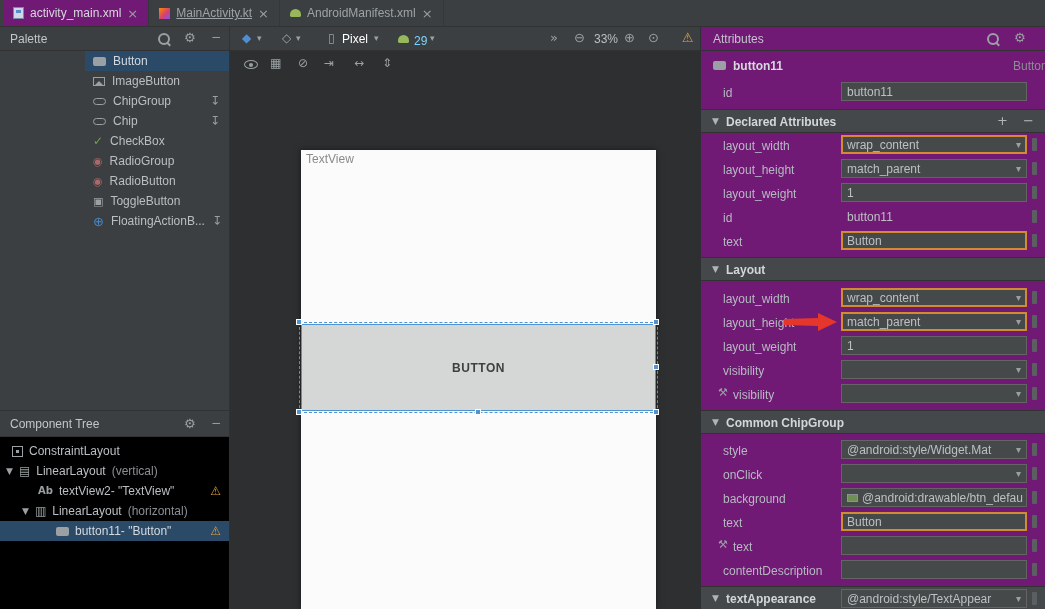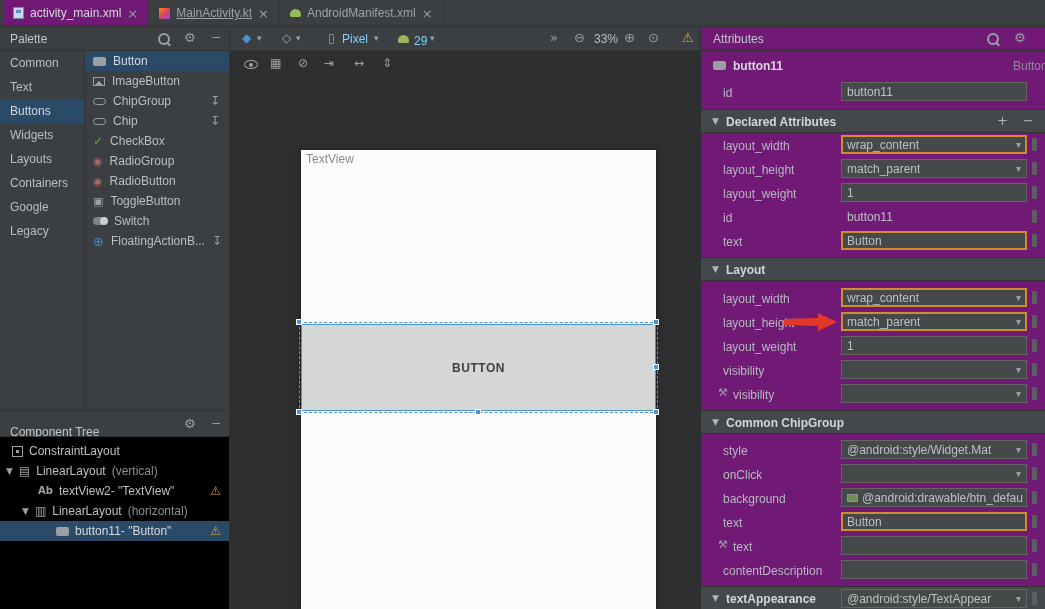--- a/index.html
+++ b/index.html
@@ -113,30 +113,20 @@
     </div>
   </div>
 
   <div id="palette-hdr">
     <span class="phdr-title">Palette</span>
     <span class="i-search abs" style="left:158px;top:6px"></span>
     <span class="gl abs" style="left:184px;top:4px;color:#9aa0a3;font-size:13px">⚙</span>
     <span class="gl abs" style="left:211px;top:4px;color:#9aa0a3">−</span>
   </div>
 
-  <div id="cats">
-    <div class="cat">Common</div>
-    <div class="cat">Text</div>
-    <div class="cat sel">Buttons</div>
-    <div class="cat">Widgets</div>
-    <div class="cat">Layouts</div>
-    <div class="cat">Containers</div>
-    <div class="cat">Google</div>
-    <div class="cat">Legacy</div>
-  </div>
 
   <div id="comps">
     <div class="comp sel">
       <span class="i-btn"></span>
       <span>Button</span>
     </div>
     <div class="comp">
       <span class="i-img"></span>
       <span>ImageButton</span>
     </div>
@@ -160,32 +150,28 @@
     </div>
     <div class="comp">
       <span class="ic-radio gl">◉</span>
       <span>RadioButton</span>
     </div>
     <div class="comp">
       <span class="ic-toggle gl">▣</span>
       <span>ToggleButton</span>
     </div>
     <div class="comp">
-      <span class="i-switch"></span>
-      <span>Switch</span>
-    </div>
-    <div class="comp">
       <span class="ic-fab gl">⊕</span>
       <span>FloatingActionB...</span>
       <span class="dl gl">↧</span>
     </div>
   </div>
 
   <div id="ctree-hdr">
-    <span class="phdr-title" style="top:14px">Component Tree</span>
+    <span class="phdr-title" style="top:6px">Component Tree</span>
     <span class="gl abs" style="left:184px;top:6px;color:#9aa0a3;font-size:13px">⚙</span>
     <span class="gl abs" style="left:211px;top:6px;color:#9aa0a3">−</span>
   </div>
   <div id="ctree">
     <div class="titem" style="padding-left:12px;margin-top:4px">
       <span class="i-constraint"></span>
       <span>ConstraintLayout</span>
     </div>
     <div class="titem" style="padding-left:6px">
       <span class="tarrow gl">▼</span>
@@ -212,21 +198,21 @@
   </div>
 
   <div class="vline" style="left:229px;top:27px;width:1px;height:582px"></div>
 
   <div id="toolbar1">
     <span class="gl" style="left:12px;top:5px;color:#4f8fd0;font-size:12px">◆</span>
     <span class="gl" style="left:27px;top:7px;font-size:9px">▾</span>
     <span class="gl" style="left:52px;top:5px;font-size:12px">◇</span>
     <span class="gl" style="left:66px;top:7px;font-size:9px">▾</span>
     <span class="gl" style="left:98px;top:5px">▯</span>
-    <span style="left:112px;top:5px;color:#7dd3fc">Pixel</span>
+    <span style="left:112px;top:5px;color:#ffffff">Pixel</span>
     <span class="gl" style="left:144px;top:7px;font-size:9px">▾</span>
     <span class="fi-droid" style="position:absolute;left:168px;top:8px"></span>
     <span style="left:184px;top:7px;color:#7dd3fc">29</span>
     <span class="gl" style="left:200px;top:7px;font-size:9px">▾</span>
     <span class="gl" style="left:320px;top:4px;font-size:13px">»</span>
     <span class="gl" style="left:344px;top:4px;font-size:13px">⊖</span>
     <span style="left:364px;top:5px;color:#bbbfc3">33%</span>
     <span class="gl" style="left:394px;top:4px;font-size:13px">⊕</span>
     <span class="gl" style="left:418px;top:4px;font-size:13px">⊙</span>
     <span class="gl" style="left:452px;top:4px;color:#dfa343;font-size:13px">⚠</span>

